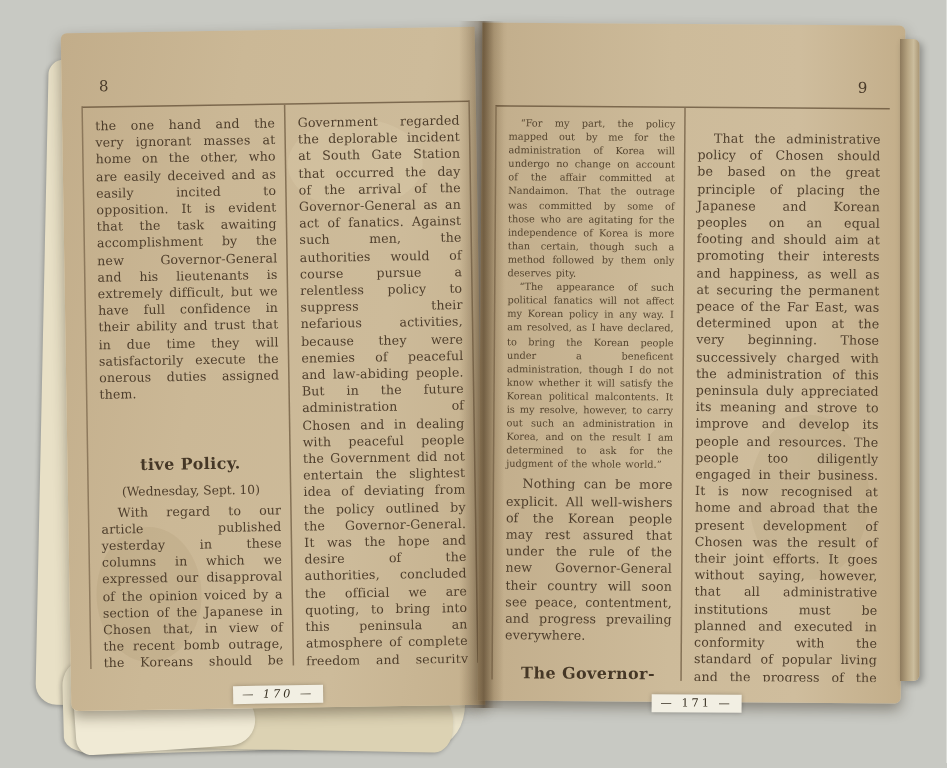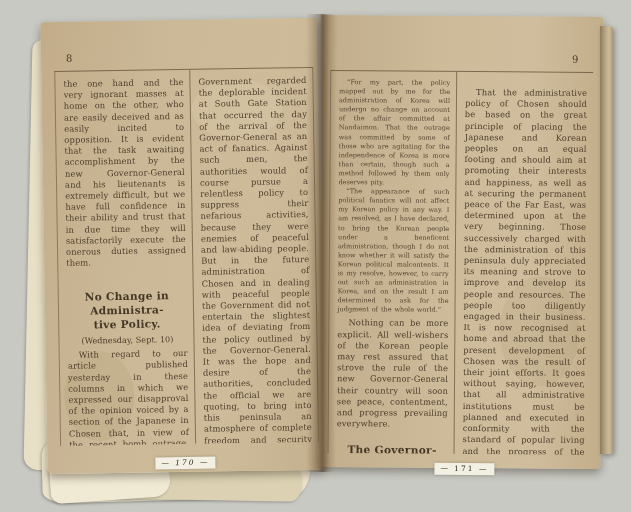--- a/index.html
+++ b/index.html
@@ -60,21 +60,21 @@
 
   <div class="page page-left">
     <div class="blotch" style="left:18px;top:330px;width:70px;height:90px;background:rgba(110,80,40,.07);"></div>
     <div class="blotch" style="left:150px;top:60px;width:90px;height:60px;background:rgba(255,245,220,.10);"></div>
     <div class="pagenum" style="left:25px;top:31px;">8</div>
 
     <div class="block block-left">
       <div class="col colA">
         <p class="bodytext">the one hand and the very ignorant masses at home on the other, who are easily deceived and as easily incited to opposition. It is evident that the task awaiting accomplishment by the new Governor-General and his lieutenants is extremely difficult, but we have full confidence in their ability and trust that in due time they will satisfactorily execute the onerous duties assigned them.</p>
         <div class="spacer22"></div>
-        <p class="head"><span>No Change in Administra-</span><br>
+        <p class="head"><br>
           <span>tive Policy.</span></p>
         <p class="dateline">(Wednesday, Sept. 10)</p>
         <p class="bodytext indent">With regard to our article published yesterday in these columns in which we expressed our disapproval of the opinion voiced by a section of the Japanese in Chosen that, in view of the recent bomb outrage, the Koreans should be ruled with a strong hand, we are highly gratified to be assured by a certain high official of the Government-General that there will be no change in the administrative policy, already announced, of the new Governor-General. The gentleman referred to, in an interview with a representative of ours yesterday, stated that the</p>
       </div>
       <div class="col colB">
         <p class="bodytext">Government regarded the deplorable incident at South Gate Station that occurred the day of the arrival of the Governor-General as an act of fanatics.  Against such men, the authorities would of course pursue a relentless policy to suppress their nefarious activities, because they were enemies of peaceful and law-abiding people.  But in the future administration of Chosen and in dealing with peaceful people the Government did not entertain the slightest idea of deviating from the policy outlined by the Governor-General.  It was the hope and desire of the authorities, concluded the official we are quoting, to bring into this peninsula an atmosphere of complete freedom and security by introducing and steadily pursuing very liberal and sympathetic, and at the same time efficient administrative measures.</p>
 
       </div>
     </div>
 
@@ -82,21 +82,21 @@
   </div>
 
   <div class="page page-right">
     <div class="blotch" style="left:180px;top:260px;width:80px;height:110px;background:rgba(110,80,40,.06);"></div>
     <div class="pagenum" style="right:24px;top:37px;">9</div>
 
     <div class="block block-right">
       <div class="col colC">
         <p class="smallquote">“For my part, the policy mapped out by me for the administration of Korea will undergo no change on account of the affair committed at Nandaimon.  That the outrage was committed by some of those who are agitating for the independence of Korea is more than certain, though such a method followed by them only deserves pity.</p>
         <p class="smallquote">“The appearance of such political fanatics will not affect my Korean policy in any way. I am resolved, as I have declared, to bring the Korean people under a beneficent administration, though I do not know whether it will satisfy the Korean political malcontents.  It is my resolve, however, to carry out such an administration in Korea, and on the result I am determined to ask for the judgment of the whole world.”</p>
-        <p class="bodytext indent" style="margin-top:3px;">Nothing can be more explicit. All well-wishers of the Korean people may rest assured that strove the rule of the new Governor-General their country will soon see peace, contentment, and progress prevailing everywhere.</p>
+        <p class="bodytext indent" style="margin-top:3px;">Nothing can be more explicit. All well-wishers of the Korean people may rest assured that under the rule of the new Governor-General their country will soon see peace, contentment, and progress prevailing everywhere.</p>
         <div class="spacer14"></div>
         <p class="head"><span>The Governor-General's</span><br>
           </p>
 
       </div>
       <div class="col colB">
         <div class="spacer8"></div>
         <p class="bodytext indent">That the administrative policy of Chosen should be based on the great principle of placing the Japanese and Korean peoples on an equal footing and should aim at promoting their interests and happiness, as well as at securing the permanent peace of the Far East, was determined upon at the very beginning.  Those successively charged with the administration of this peninsula duly appreciated its meaning and strove to improve and develop its people and resources.  The people too diligently engaged in their business.  It is now recognised at home and abroad that the present development of Chosen was the result of their joint efforts.  It goes without saying, however, that all administrative institutions must be planned and executed in conformity with the standard of popular living and the progress of the times, so that appropriate measures may be carried out and popular desires prevented from taking a wrong course.  The times have progressed so much and civilization advanced that it is difficult to draw</p>
       </div>
     </div>

